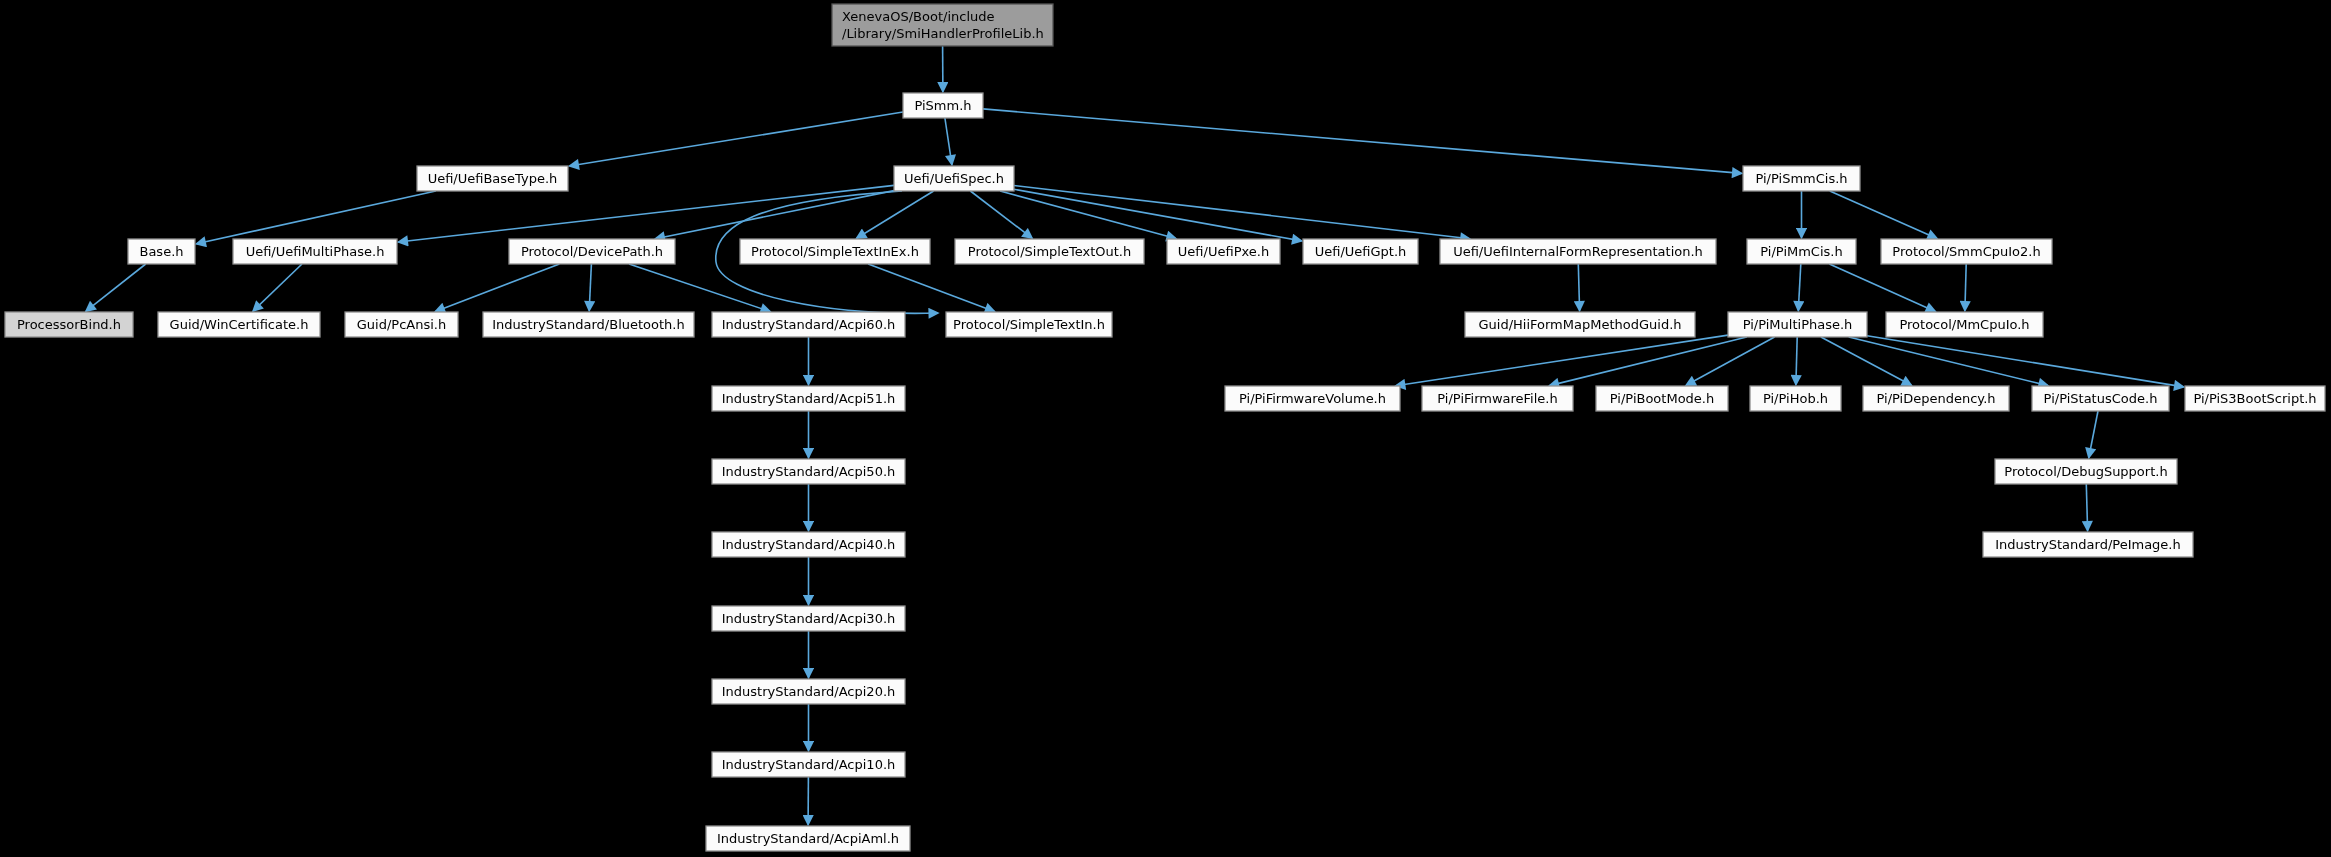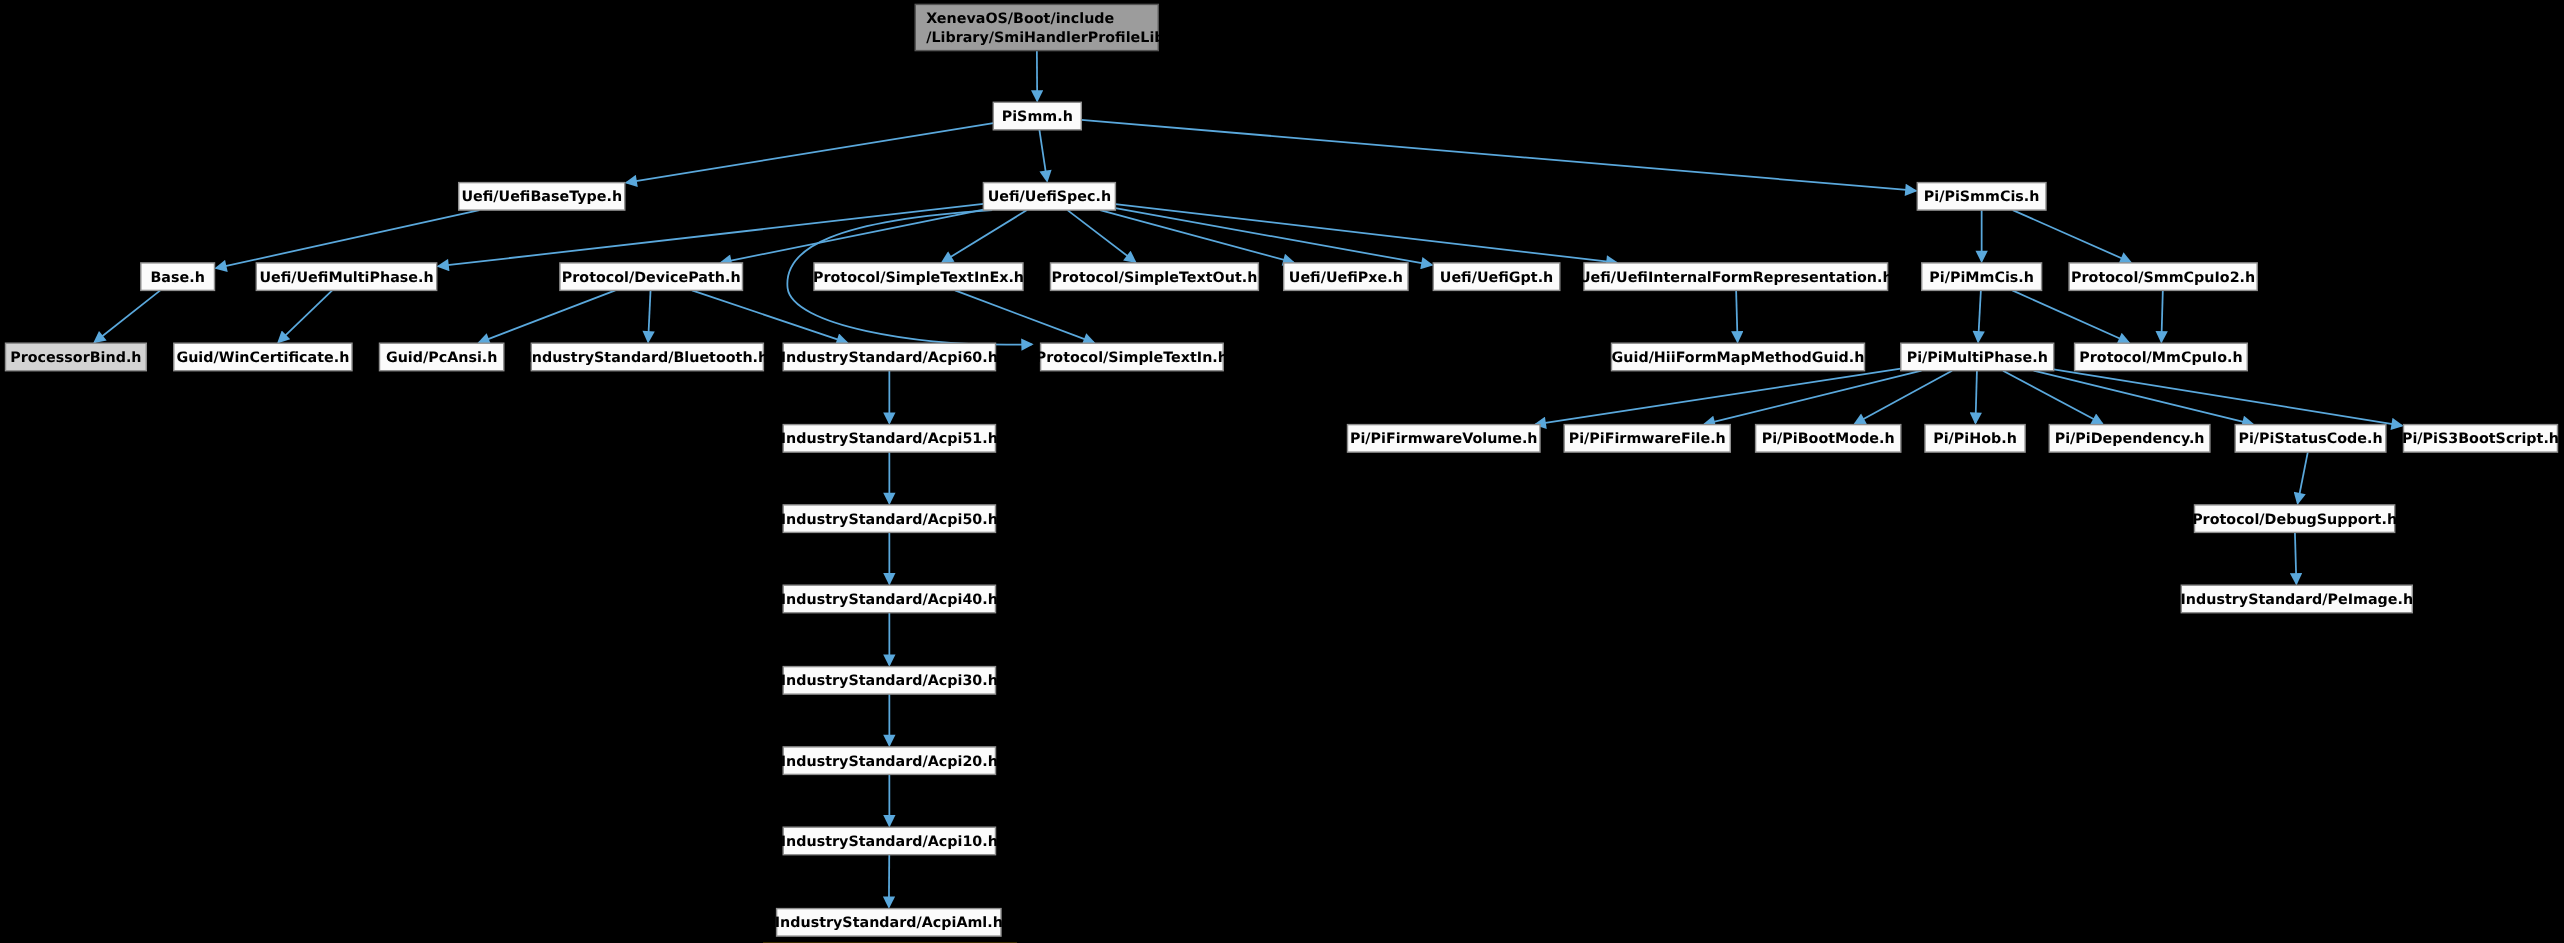--- a/index.html
+++ b/index.html
@@ -1,16 +1,16 @@
 <!DOCTYPE html>
 <html><head>
 <meta charset="utf-8">
 <style>
   html,body{margin:0;padding:0;background:#000;}
-  #stage{width:2331px;height:857px;position:relative;background:#eab308;font-weight:bold;}
+  #stage{width:2331px;height:857px;position:relative;background:#eab308;}
   svg{display:block;}
   text{font-family:"DejaVu Sans","Liberation Sans",sans-serif;font-size:13px;fill:#000;}
   .node rect{stroke-width:1.3px;}
   .edge{fill:none;stroke-width:1.6px;}
 </style>
 </head>
 <body>
 
 <div id="stage">
     <svg width="2331" height="857" viewBox="0 0 2331 857" style="background: rgb(0, 0, 0);">

